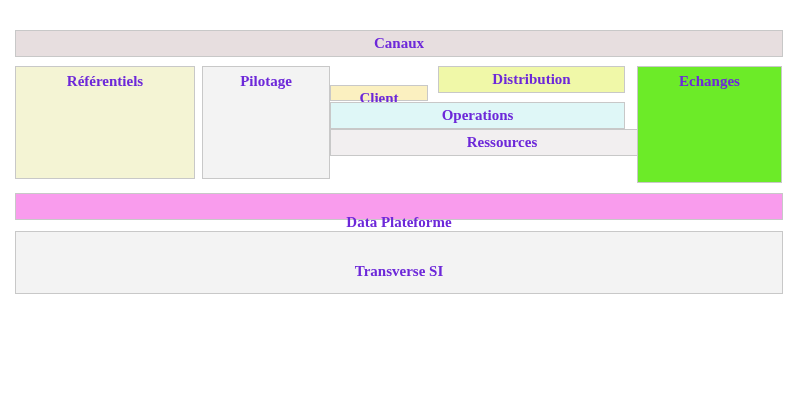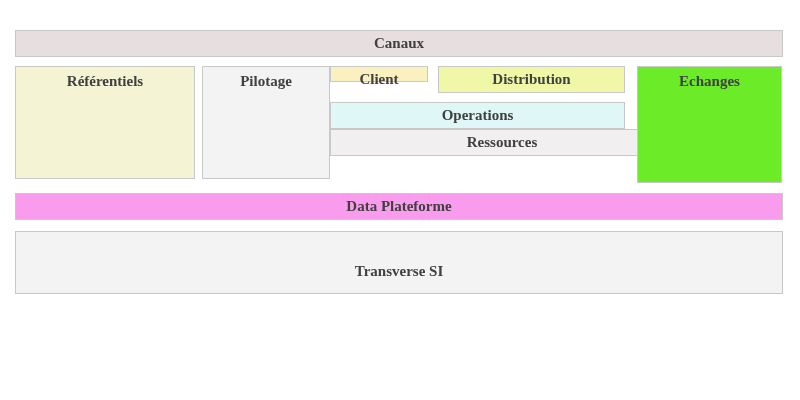--- a/index.html
+++ b/index.html
@@ -28,21 +28,21 @@
     box-sizing: border-box;
     border: 1px solid #c8c8c8;
     display: flex;
     justify-content: center;
     align-items: flex-start;
     position: relative;
   }
   .block-label {
     font-weight: bold;
     font-size: 15px;
-    color: #404040;
+    color: #6d28d9;
     line-height: 1.15;
     text-align: left;
     padding-top: 6px;
     white-space: nowrap;
   }
 
   
   .banner-canaux {
     width: 768px;
     height: 27px;
@@ -83,20 +83,21 @@
   .center-top {
     display: flex;
     height: 27px;
     margin-bottom: 9px;
   }
   .blk-client {
     width: 98px;
     height: 16px;
     background: #fbf0c0;
     margin-right: 10px;
+    margin-top: 19px;
   }
   .blk-distribution {
     width: 187px;
     height: 27px;
     background: #f0f8a8;
   }
   .blk-operations {
     width: 295px;
     height: 27px;
     background: #dff7f7;
@@ -122,21 +123,21 @@
 
   
   .banner-data {
     width: 768px;
     height: 27px;
     background: #f99ced;
     margin-top: 14px;
     margin-bottom: 11px;
   }
   .banner-data .block-label {
-    padding-top: 4px;
+    padding-top: 20px;
   }
 
   
   .section-transverse {
     width: 768px;
     height: 63px;
     background: #f3f3f3;
     flex-direction: column;
     align-items: center;
   }

